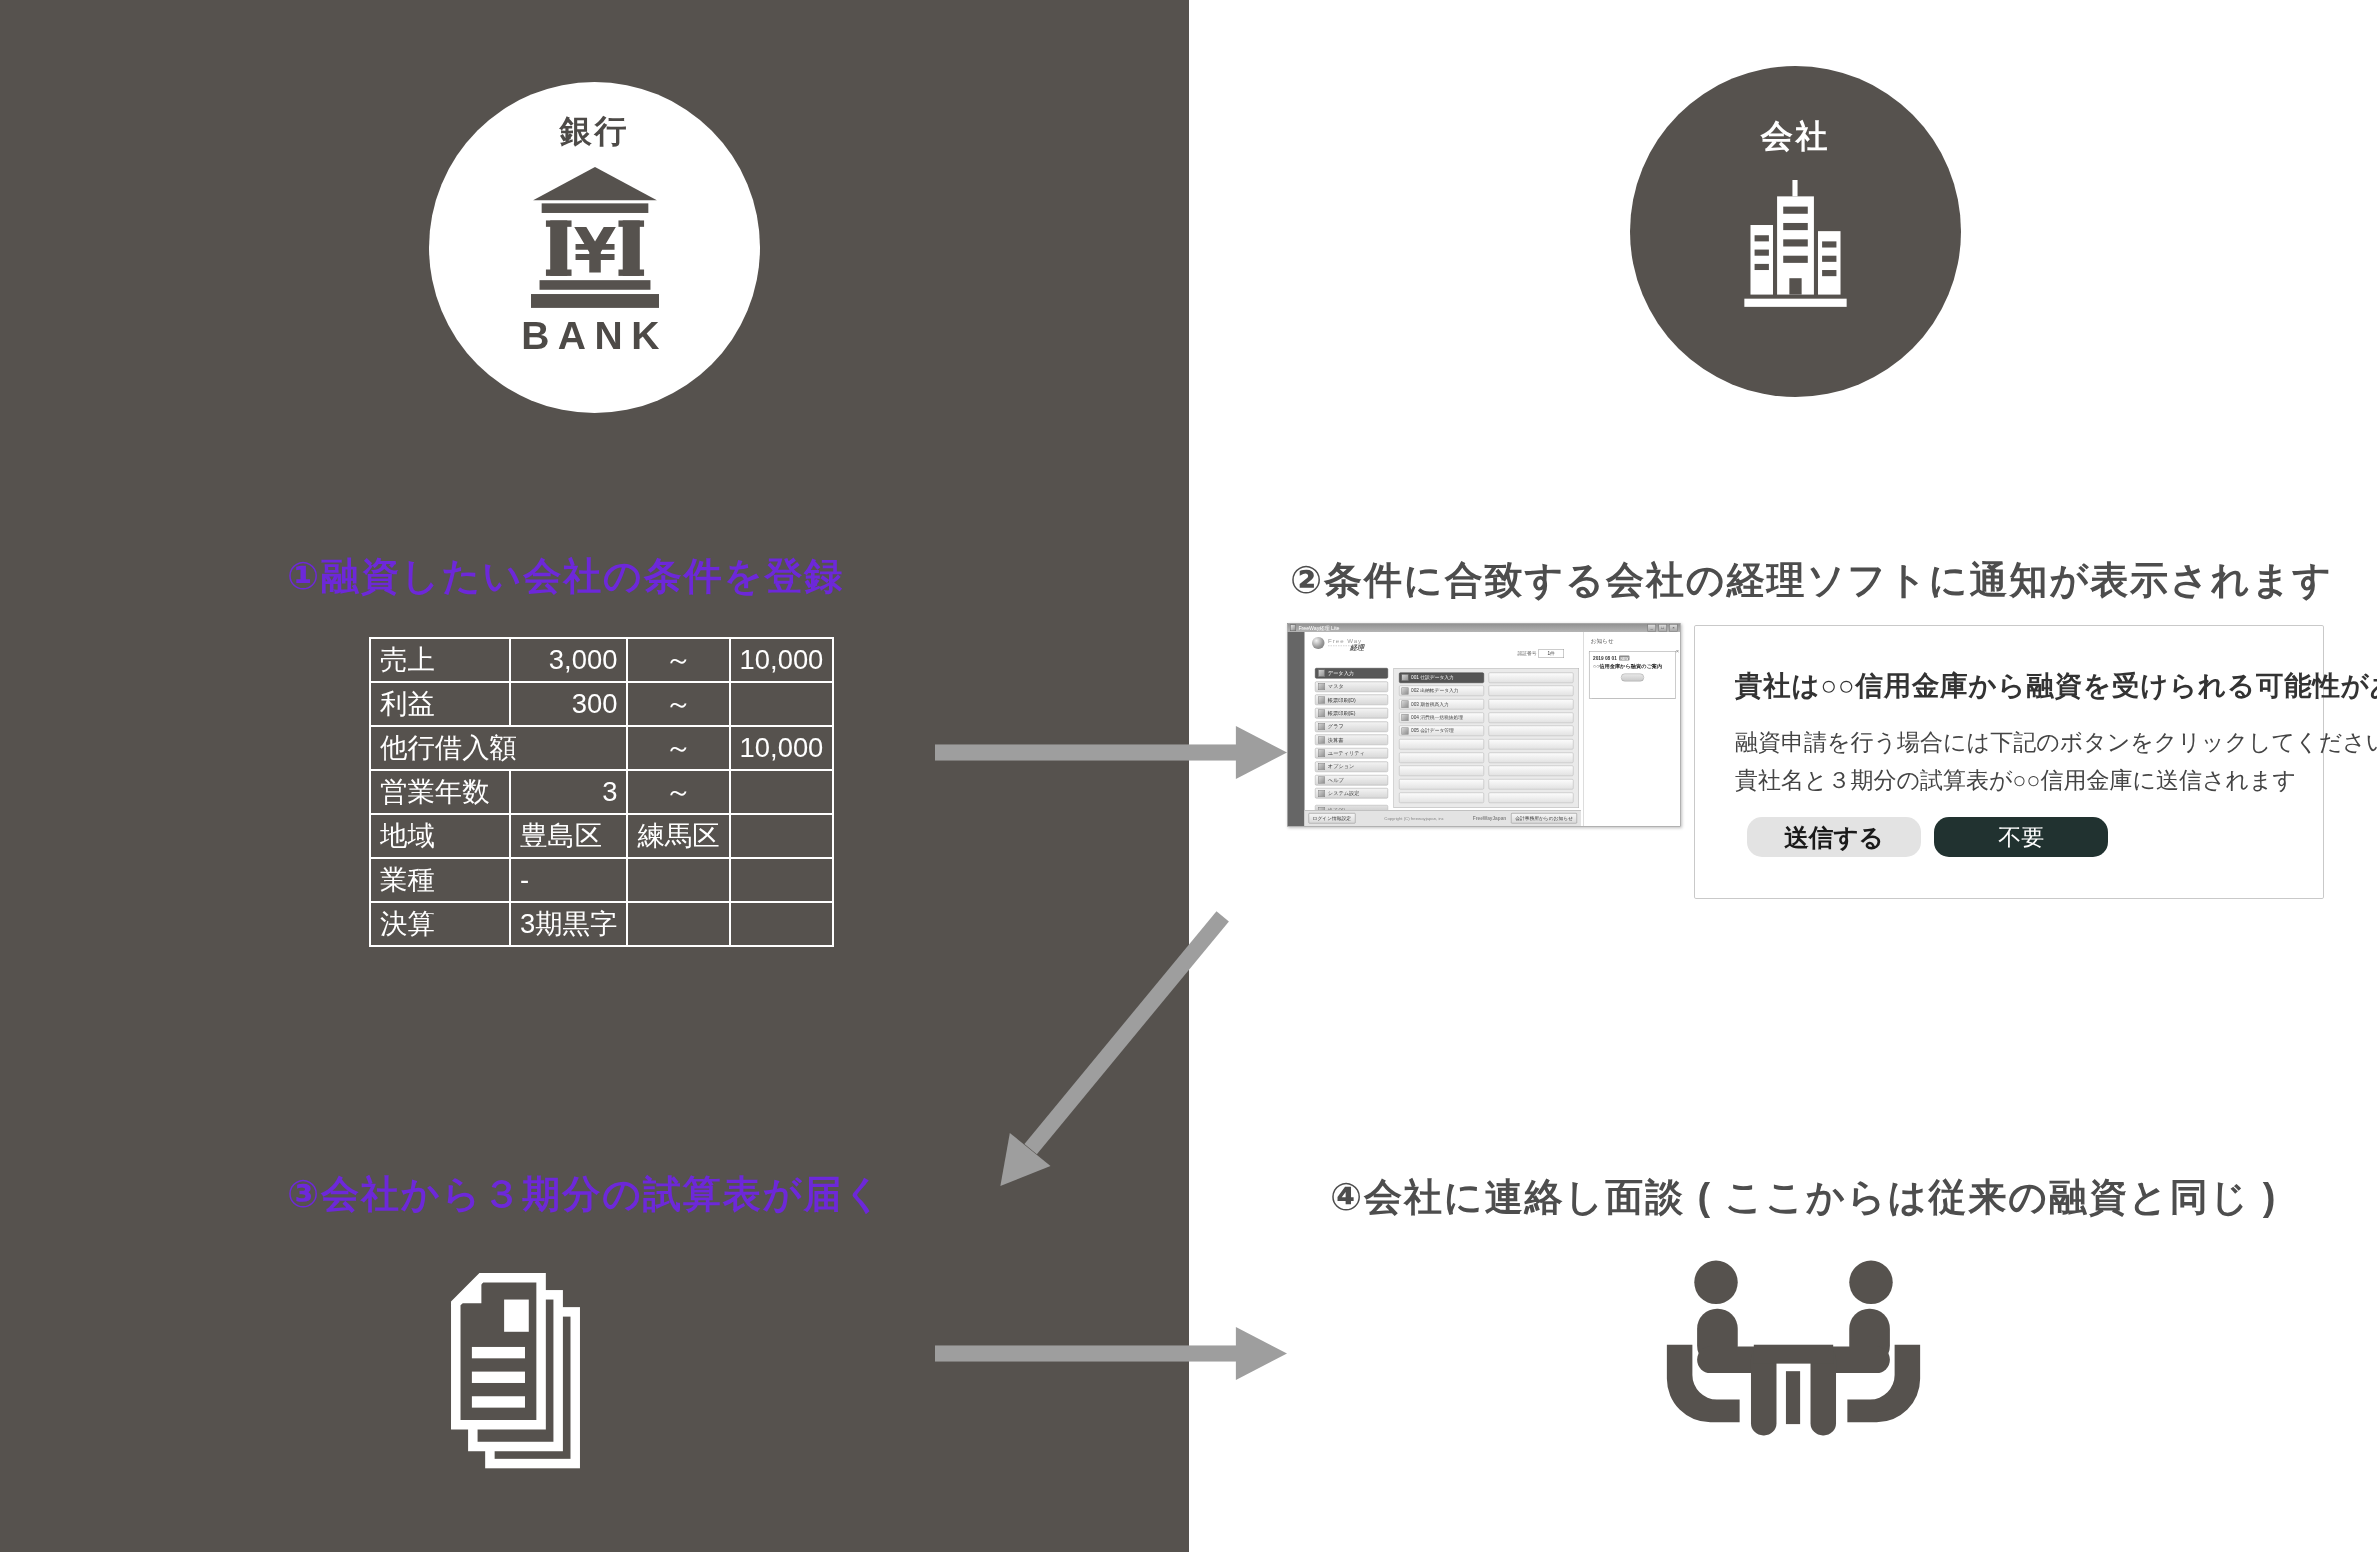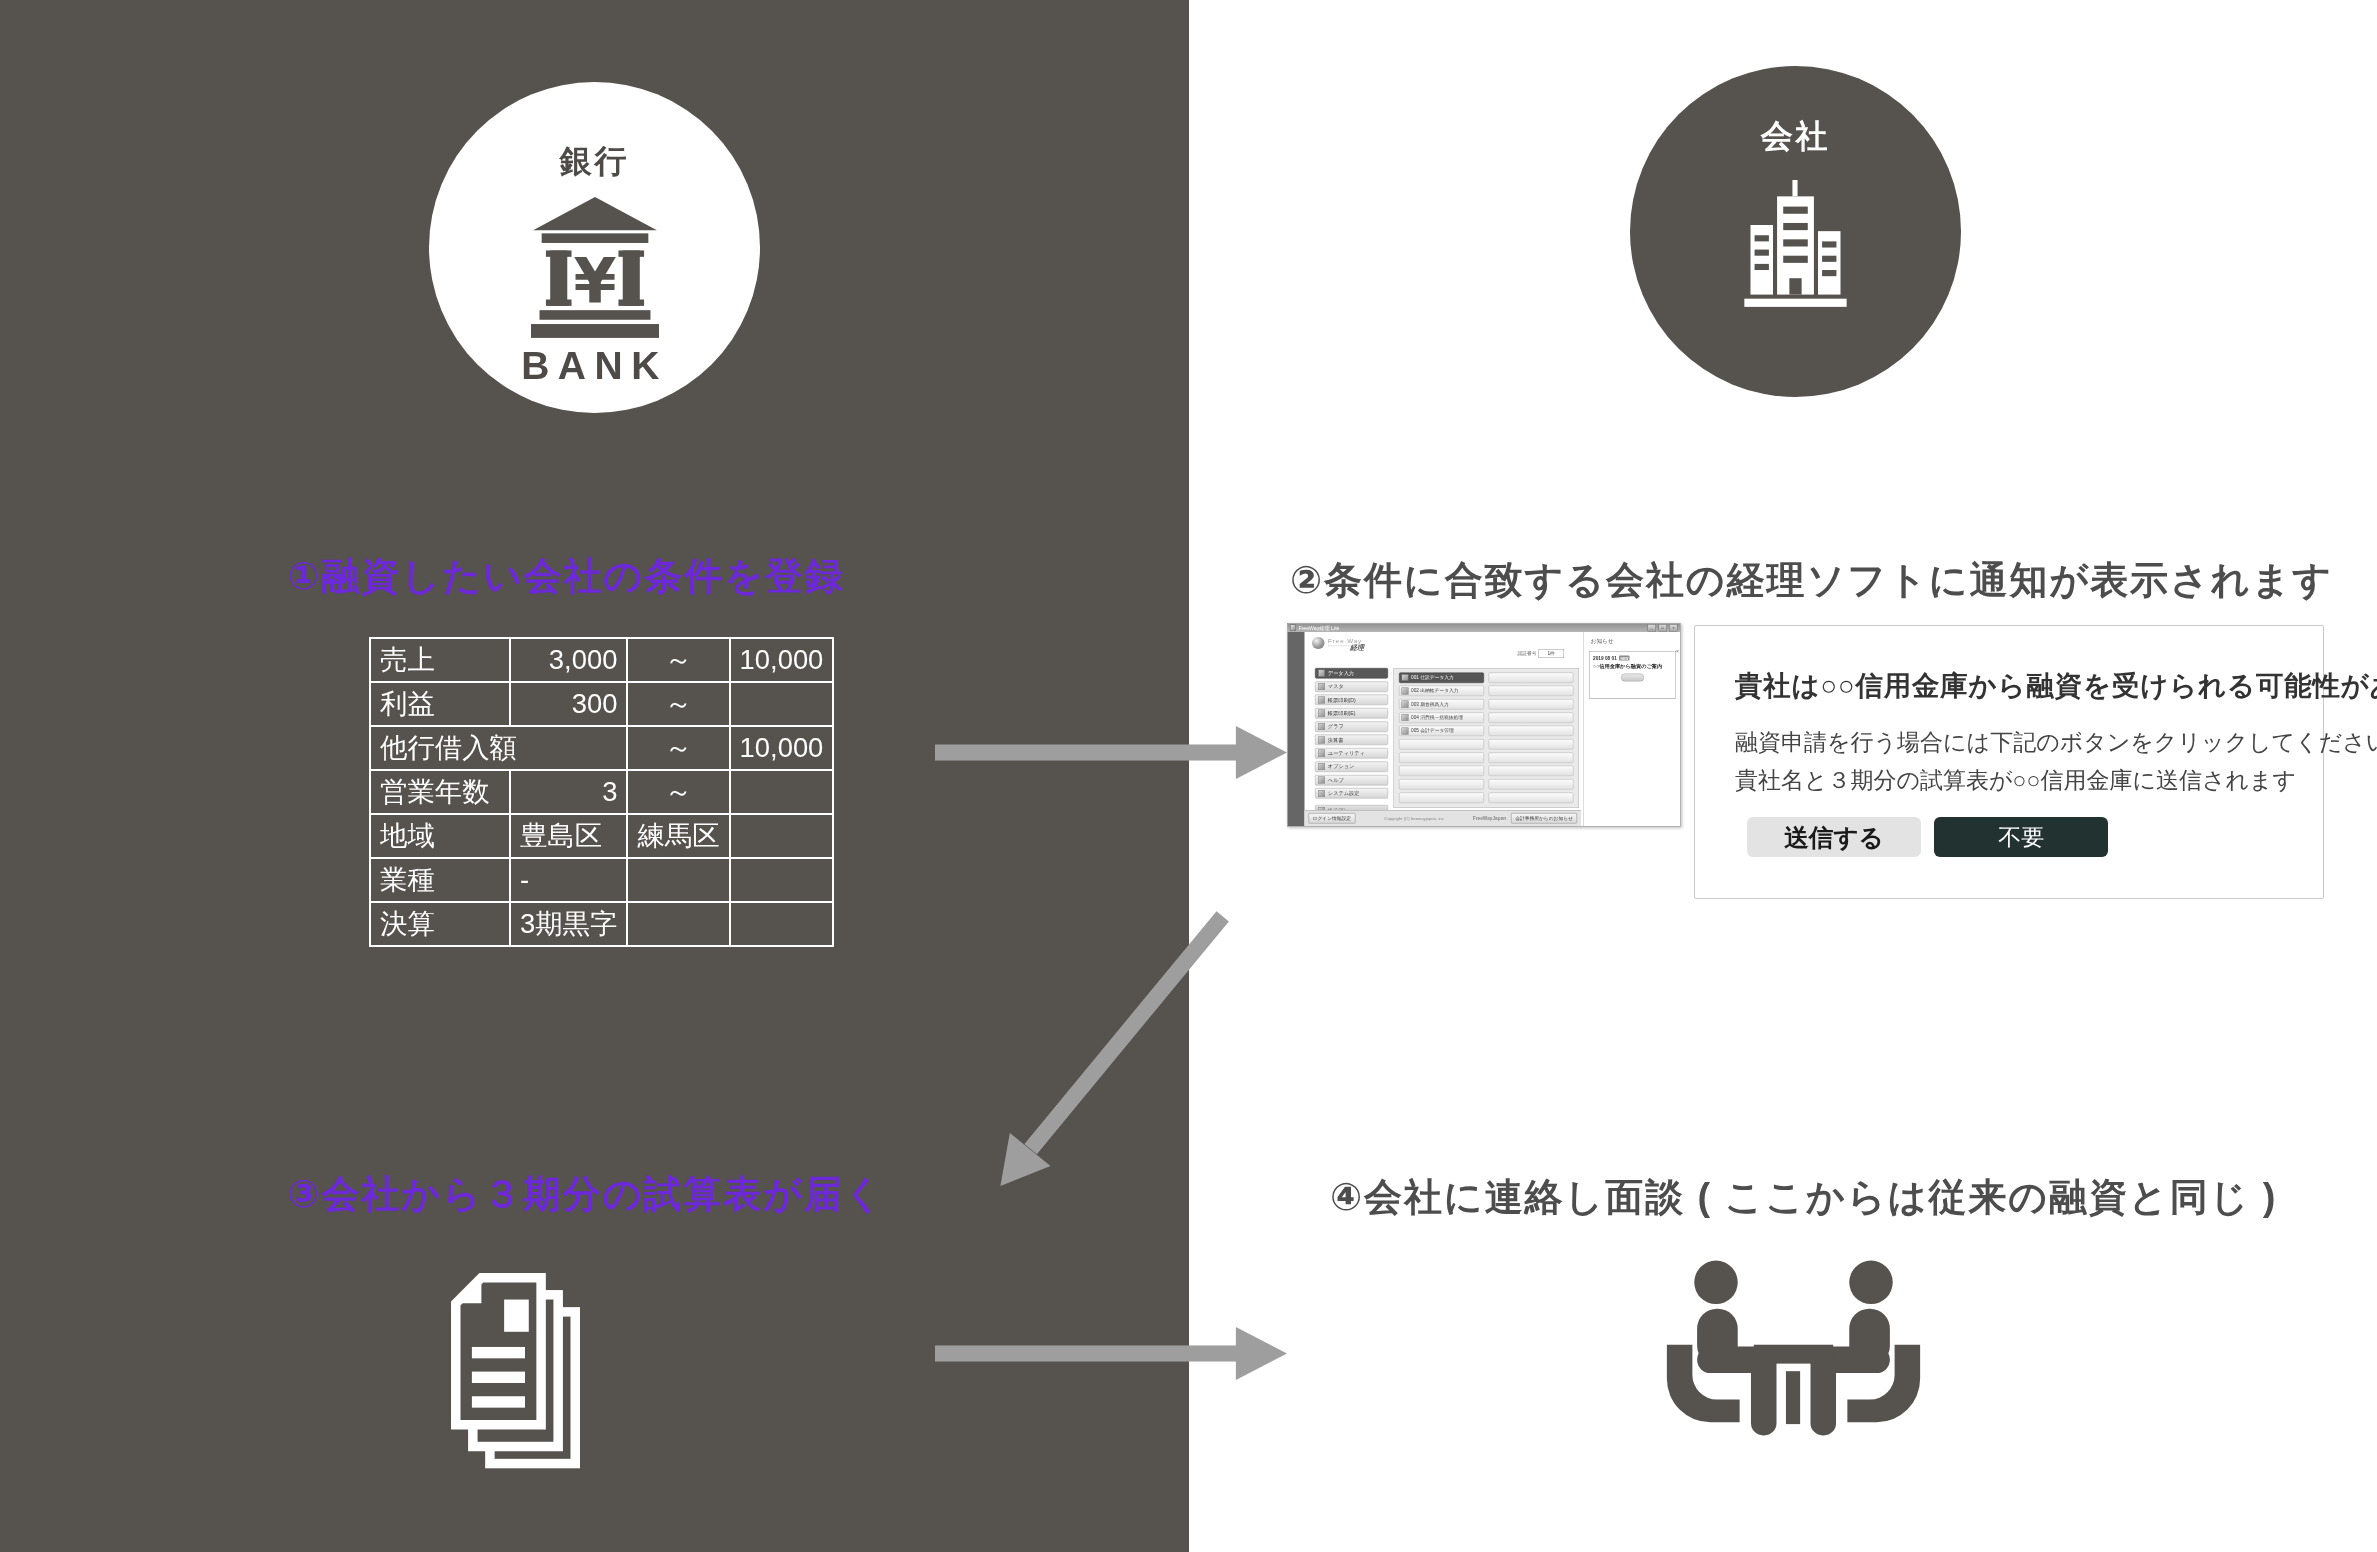--- a/index.html
+++ b/index.html
@@ -11,21 +11,21 @@
   .abs { position:absolute; }
 
   
   .panel-left { left:0; top:0; width:1189px; height:1552px; background:#56524e; }
 
   
   .badge { width:331px; height:331px; border-radius:50%; display:flex; flex-direction:column; align-items:center; }
   .badge-bank { left:429px; top:82px; background:#ffffff; color:#4d4a47; }
   .badge-company { left:1630px; top:66px; background:#56524e; color:#ffffff; }
   .badge-label { font-size:32px; font-weight:bold; letter-spacing:2.8px; }
-  .badge-bank .badge-label { margin-top:58px; }
+  .badge-bank .badge-label { margin-top:28px; }
   .badge-company .badge-label { margin-top:49px; }
   .badge-bank svg { margin-top:13.2px; }
   .badge-company svg { margin-top:21px; }
   .bank-caption { font-size:39px; font-weight:bold; letter-spacing:8.5px; margin-top:5.7px; }
 
   
   .heading { font-size:38px; font-weight:bold; letter-spacing:1.9px; white-space:nowrap; }
   .heading-light { color:#6d28d9; }
   .heading-dark { color:#4d4d4d; }
   .h1 { left:287px; top:551px; }
@@ -44,21 +44,21 @@
 
   
   .arrow { fill:#9e9e9e; stroke:none; }
 
   
   .notif { left:1694px; top:625px; width:630px; height:274px; background:#ffffff;
     border:1.9px solid #c9c9c9; border-radius:1.9px; box-sizing:border-box; }
   .notif-title { position:absolute; left:40px; top:42px; font-size:27.4px; font-weight:bold; color:#333333; letter-spacing:0.9px; white-space:nowrap; }
   .notif-body { position:absolute; left:40px; top:97px; font-size:23px; color:#444444; line-height:38px; white-space:nowrap; }
   .notif-buttons { position:absolute; left:52px; top:191px; display:flex; gap:13.2px; }
-  .notif-btn { width:174px; height:40px; border-radius:6px; display:flex; align-items:center; justify-content:center; cursor:pointer; }
+  .notif-btn { width:174px; height:40px; border-radius:15px; display:flex; align-items:center; justify-content:center; cursor:pointer; }
   .btn-send { background:#e3e3e3; color:#1a1a1a; font-weight:bold; font-size:24.6px; }
   .btn-decline { background:#213230; color:#ffffff; font-size:23px; }
 
   
   .sw-wrap { left:1287px; top:623px; width:394px; height:203px; }
   .sw { position:relative; width:787px; height:407px; transform:scale(.5); transform-origin:0 0;
     background:#ffffff; border:0.9px solid #7e7e7e; box-shadow:2.8px 2.8px 5.7px rgba(0,0,0,.25); box-sizing:border-box;
     font-family:"Liberation Sans","DejaVu Sans",sans-serif; }
   .sw-titlebar { height:17px; background:linear-gradient(#909090,#b5b5b5); color:#ffffff; font-size:10.4px;
     display:flex; align-items:center; padding:0 4.7px; gap:4.7px; }

